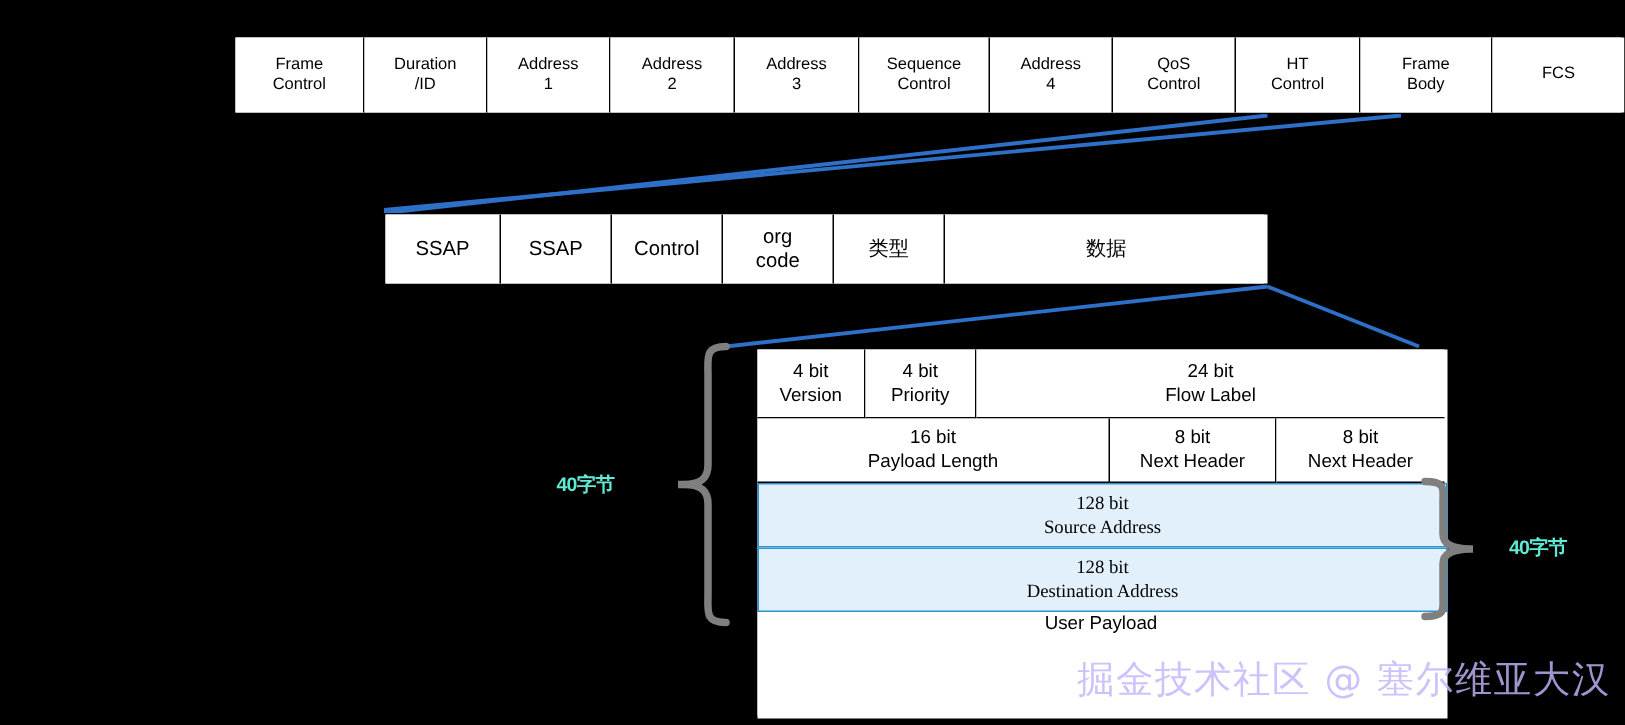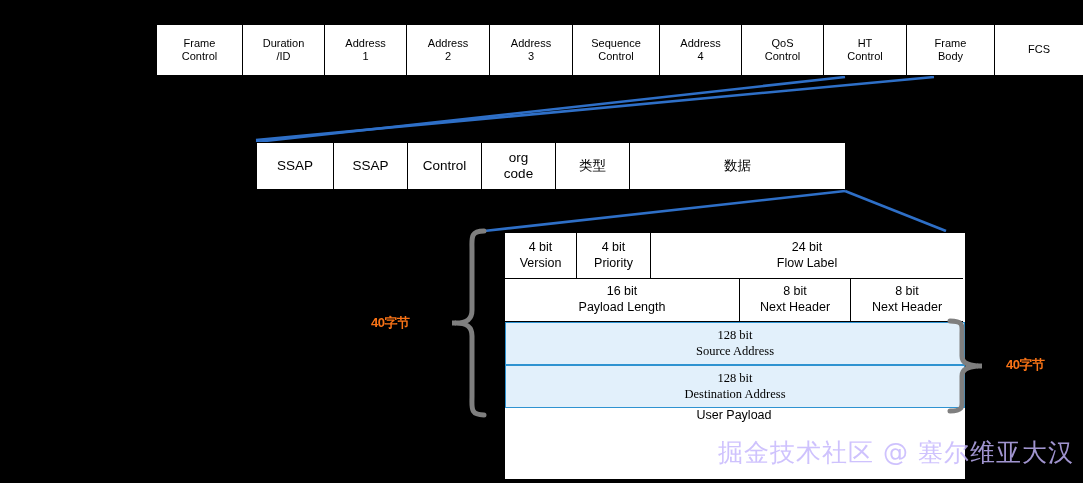--- a/index.html
+++ b/index.html
@@ -127,21 +127,21 @@
 
   
   .brace {
     position: absolute;
     pointer-events: none;
   }
 
   
   .red-label {
     position: absolute;
-    color: #f97316;
+    color: #5eead4;
     font-size: 13px;
     font-weight: bold;
     white-space: nowrap;
     letter-spacing: -0.5px;
   }
 
   
   #watermark {
     position: absolute;
     left: 718px;

